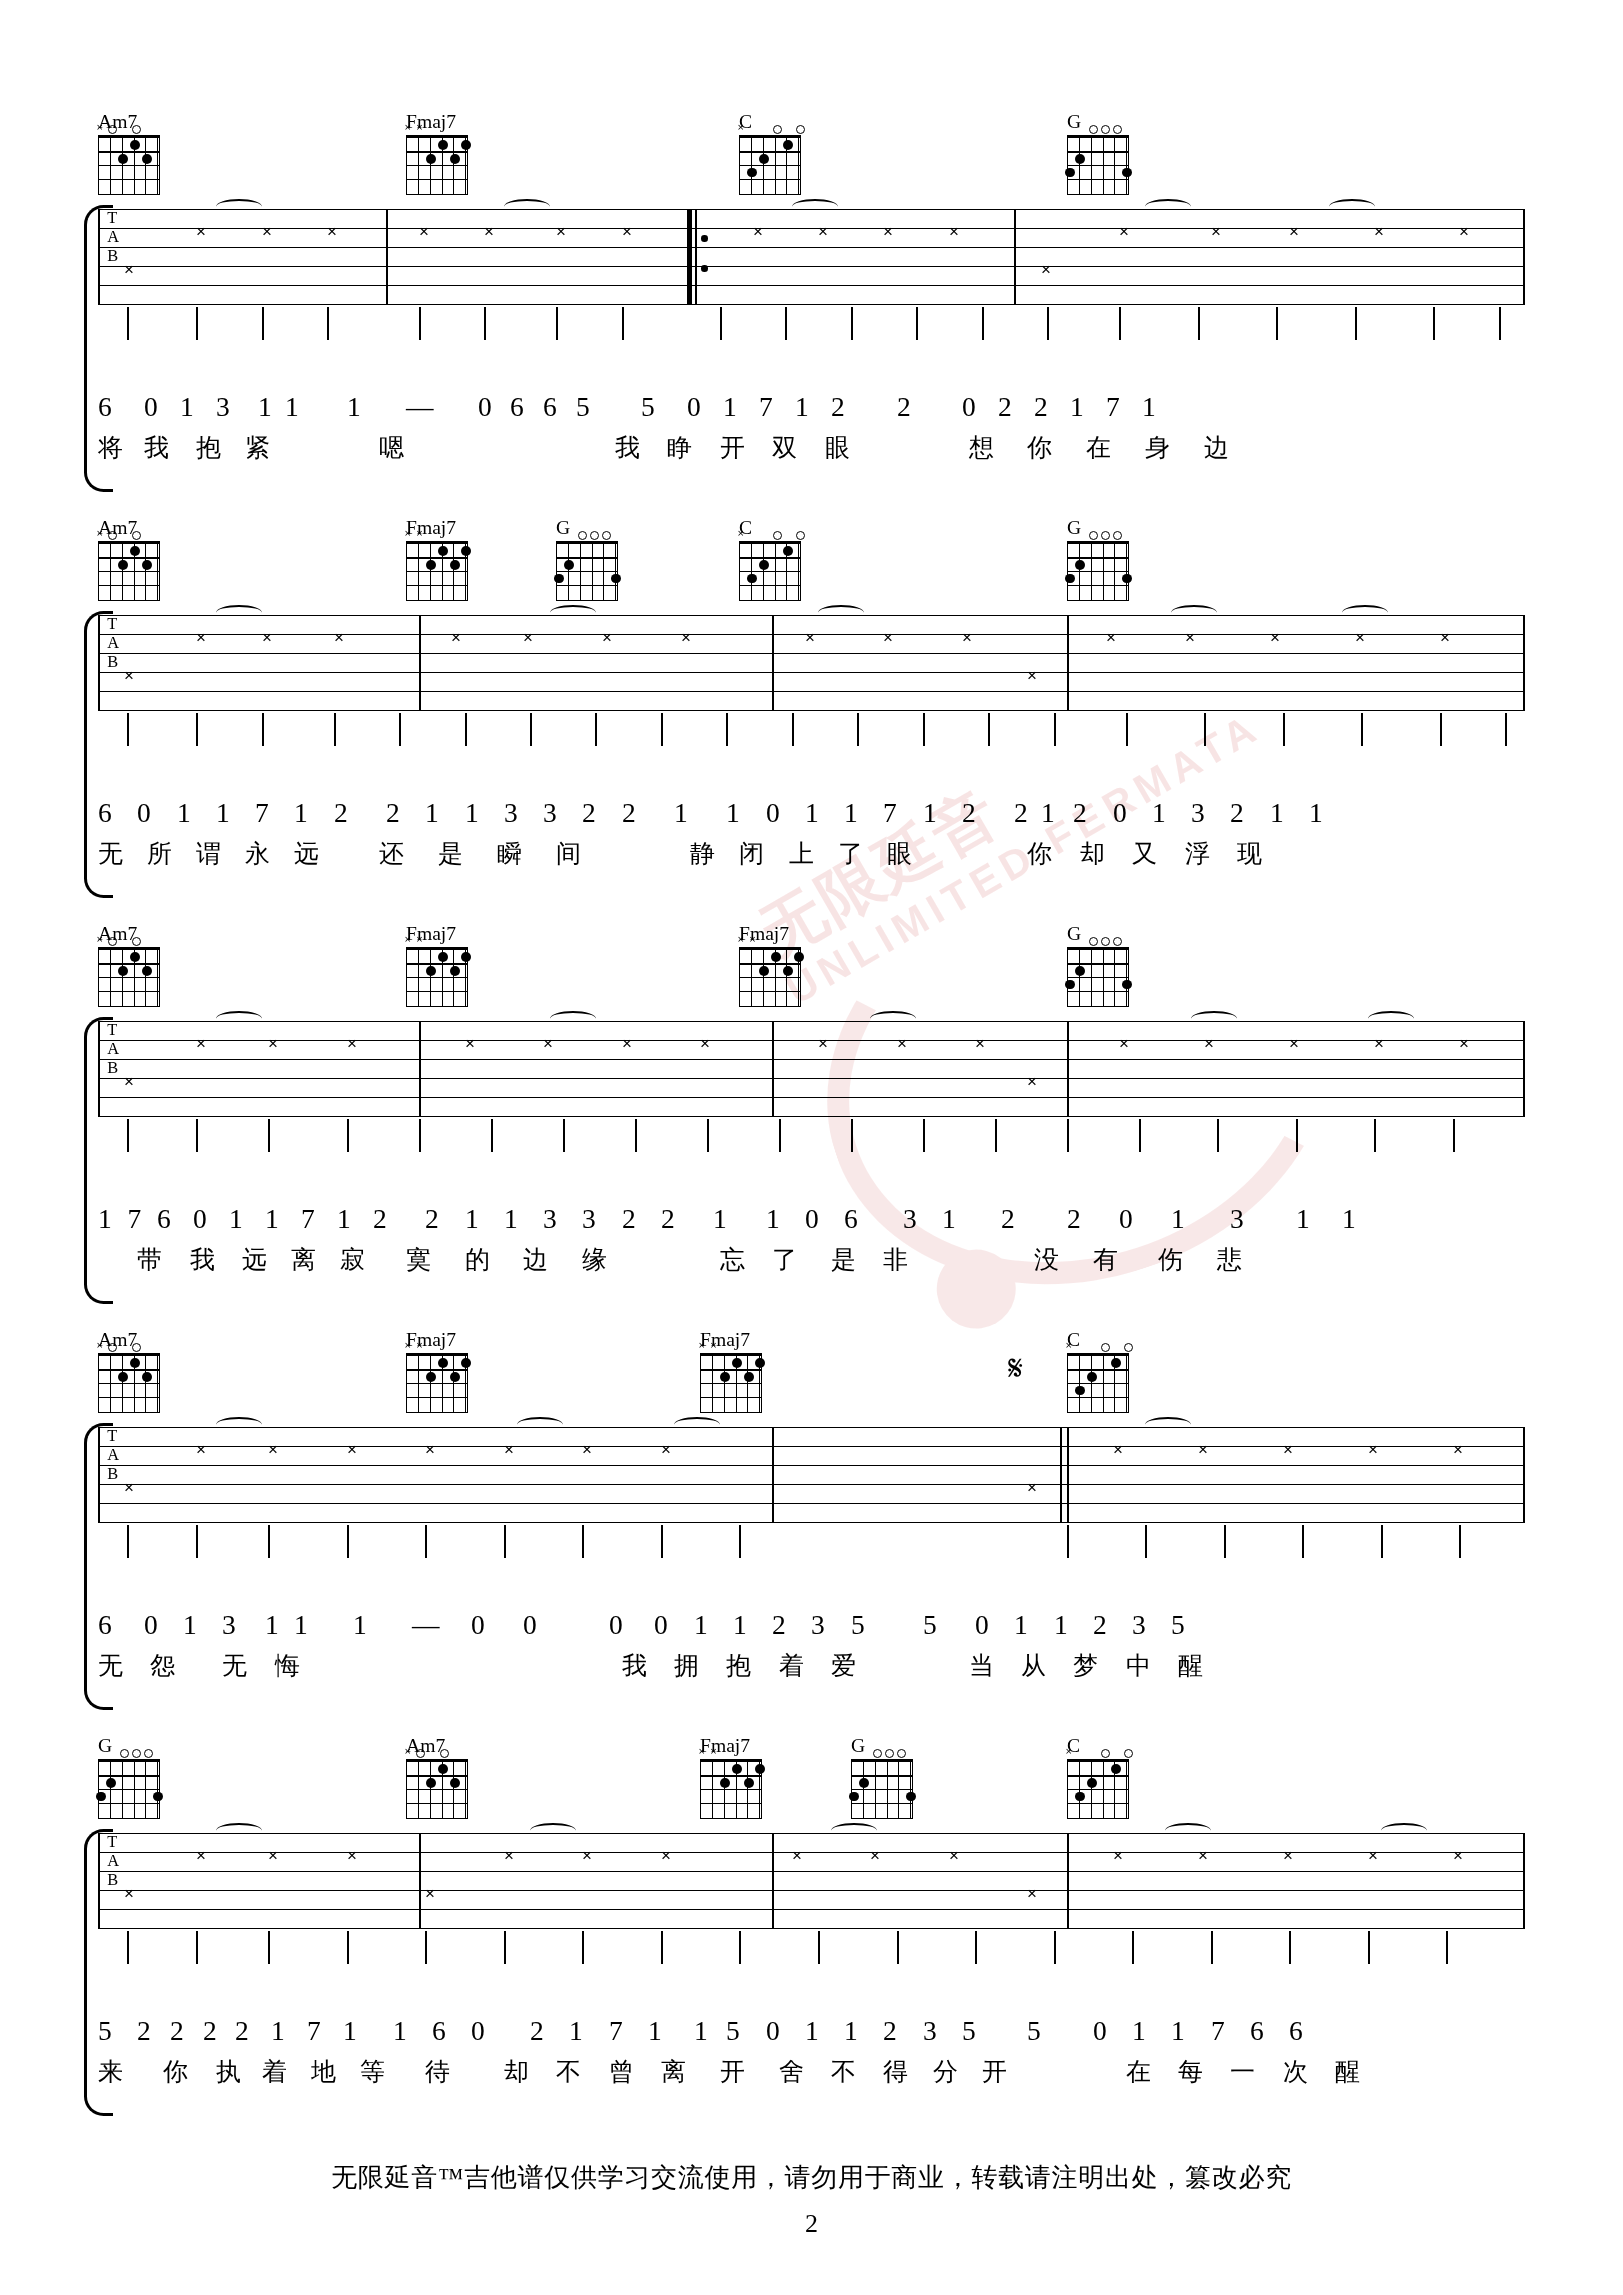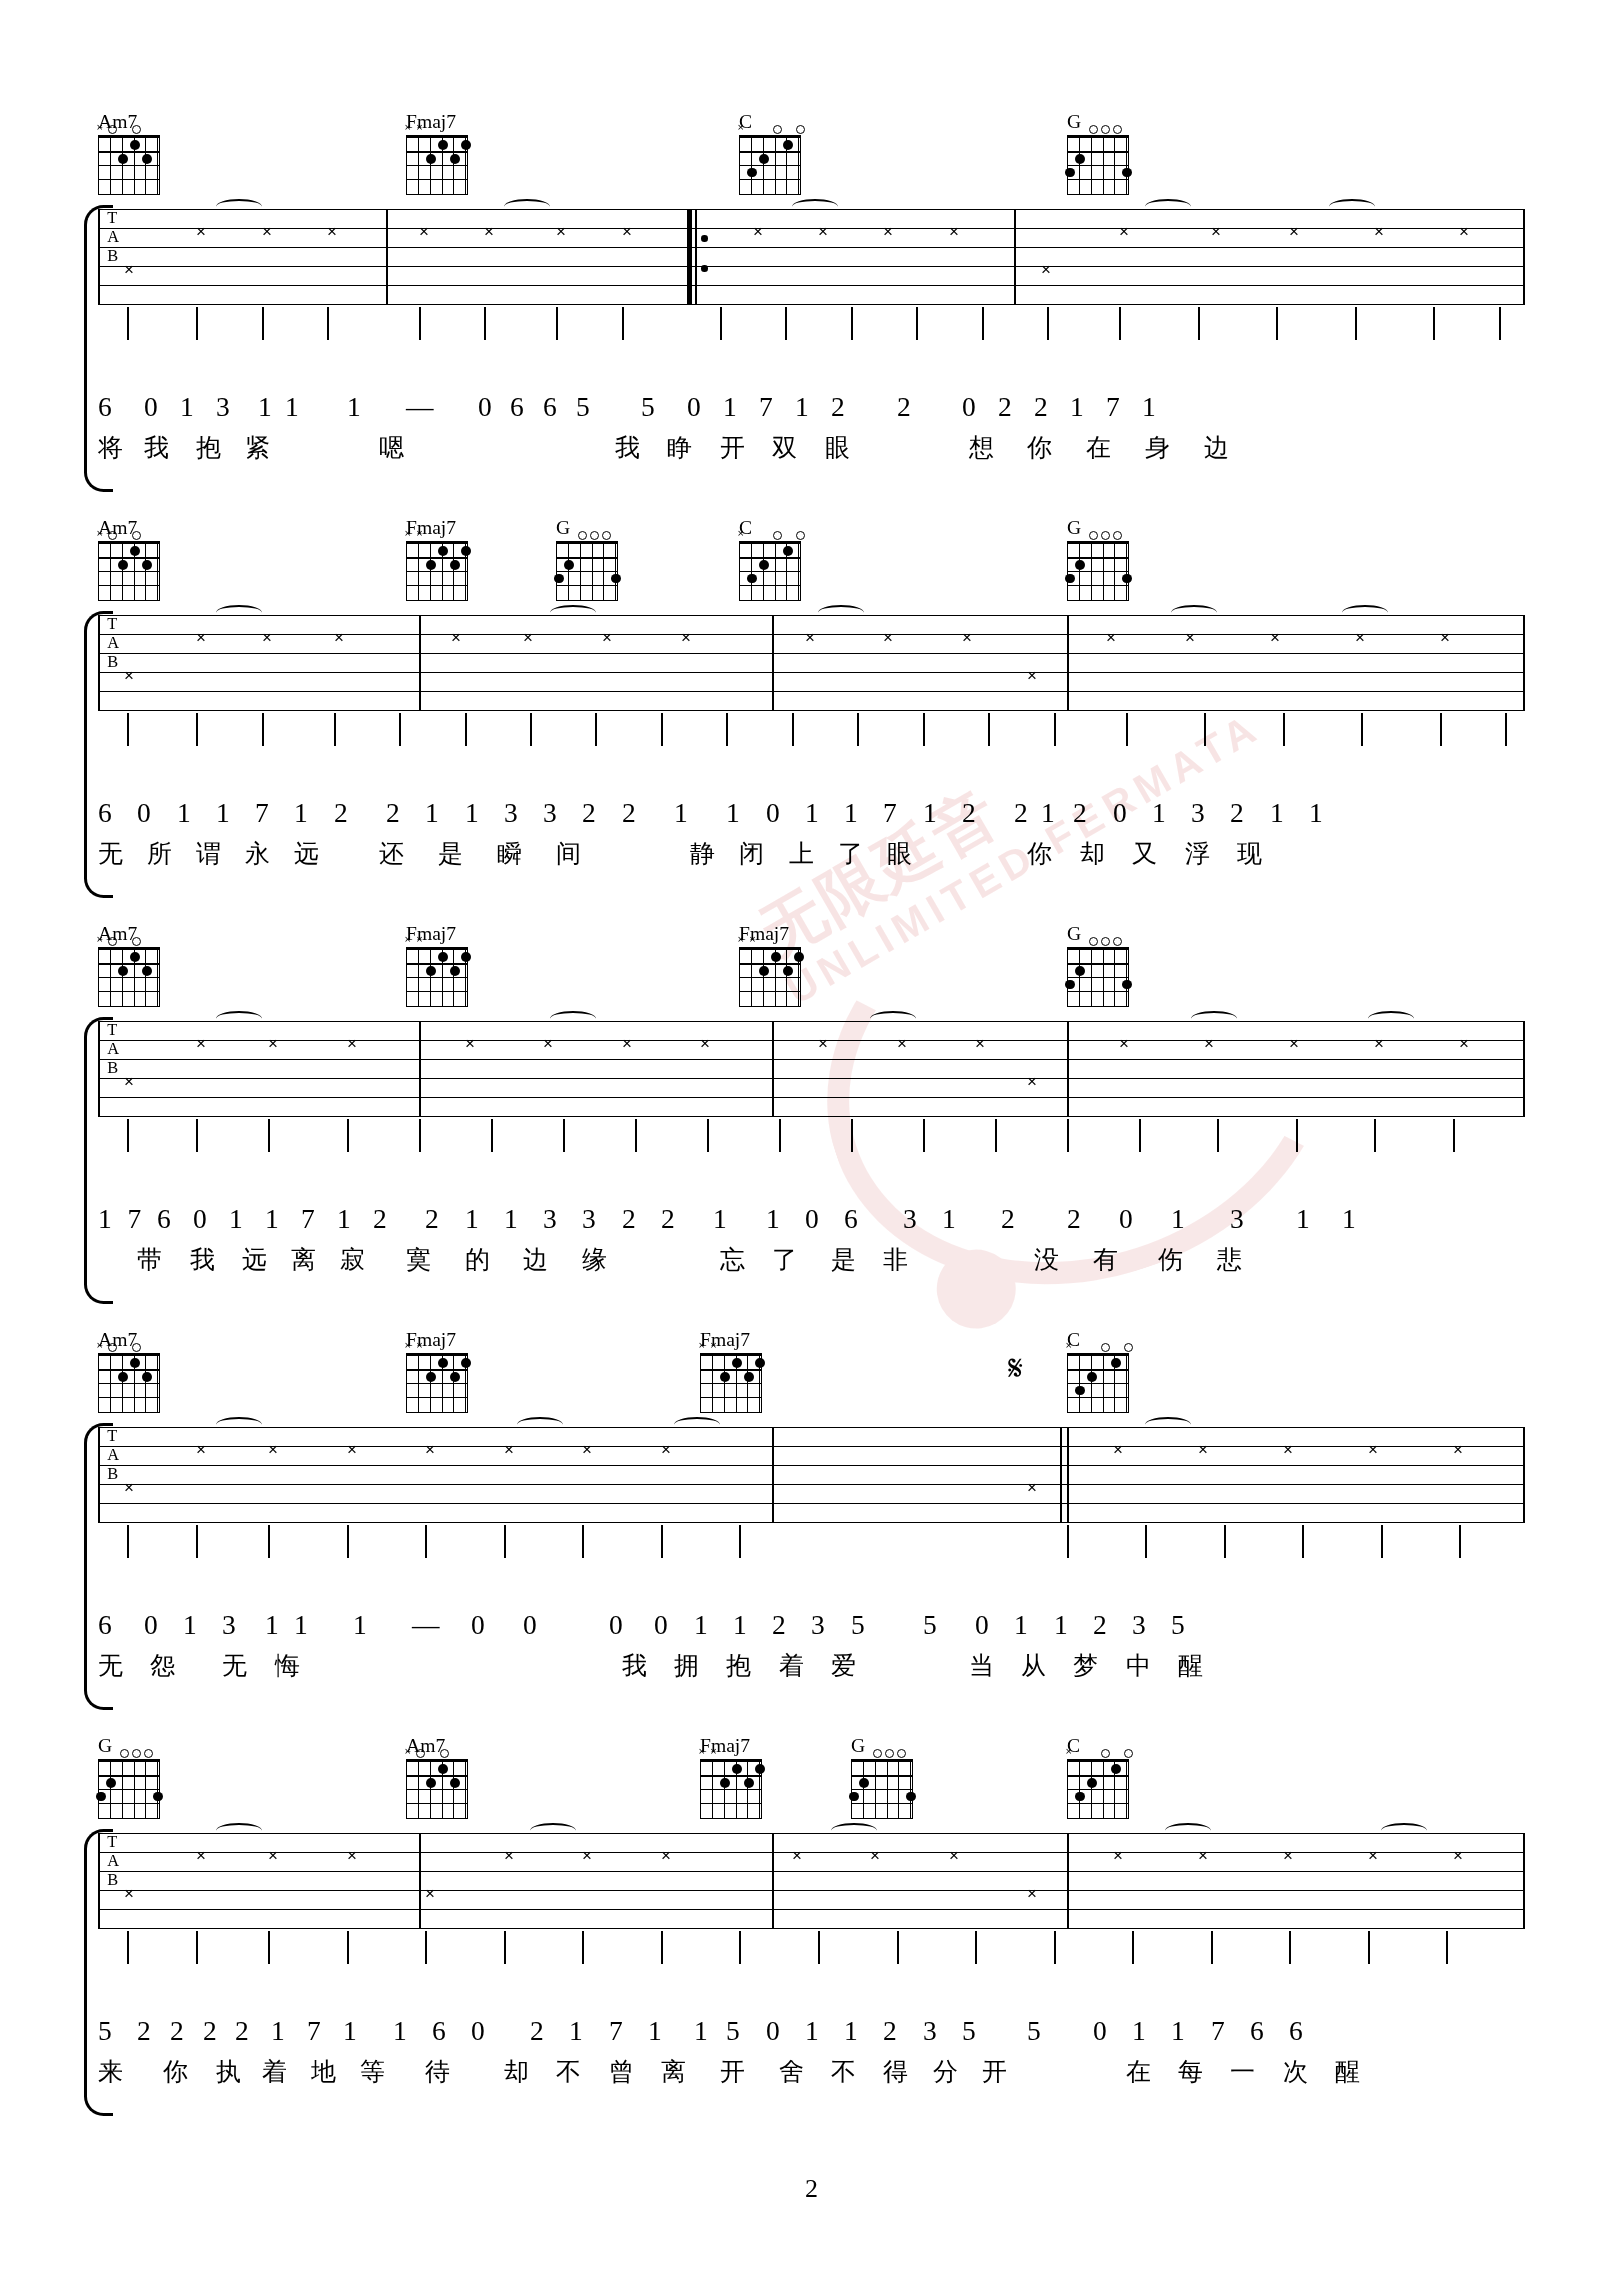--- a/index.html
+++ b/index.html
@@ -1112,17 +1112,18 @@
       <div class="ly" style="left:884px">开</div>
       <div class="ly" style="left:1028px">在</div>
       <div class="ly" style="left:1080px">每</div>
       <div class="ly" style="left:1132px">一</div>
       <div class="ly" style="left:1185px">次</div>
       <div class="ly" style="left:1237px">醒</div>
     </div>
   </div>
 
   <div class="footer">
+    <div class="fnote">无限延音™吉他谱仅供学习交流使用，请勿用于商业，转载请注明出处，篡改必究</div>
     <div class="pg">2</div>
   </div>
 
 </div>
 
 
 </body></html>

